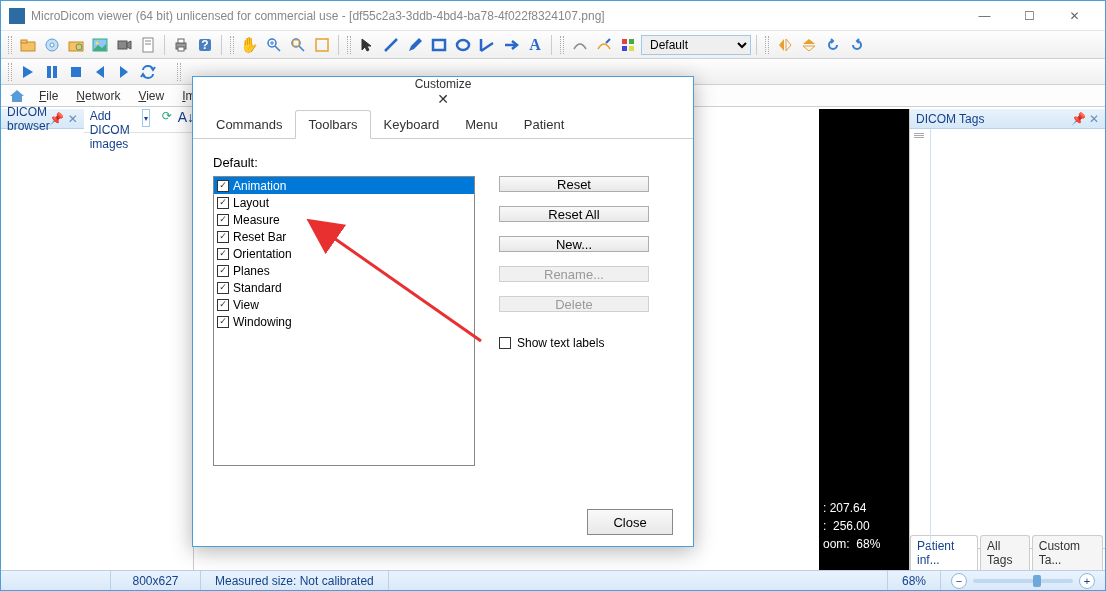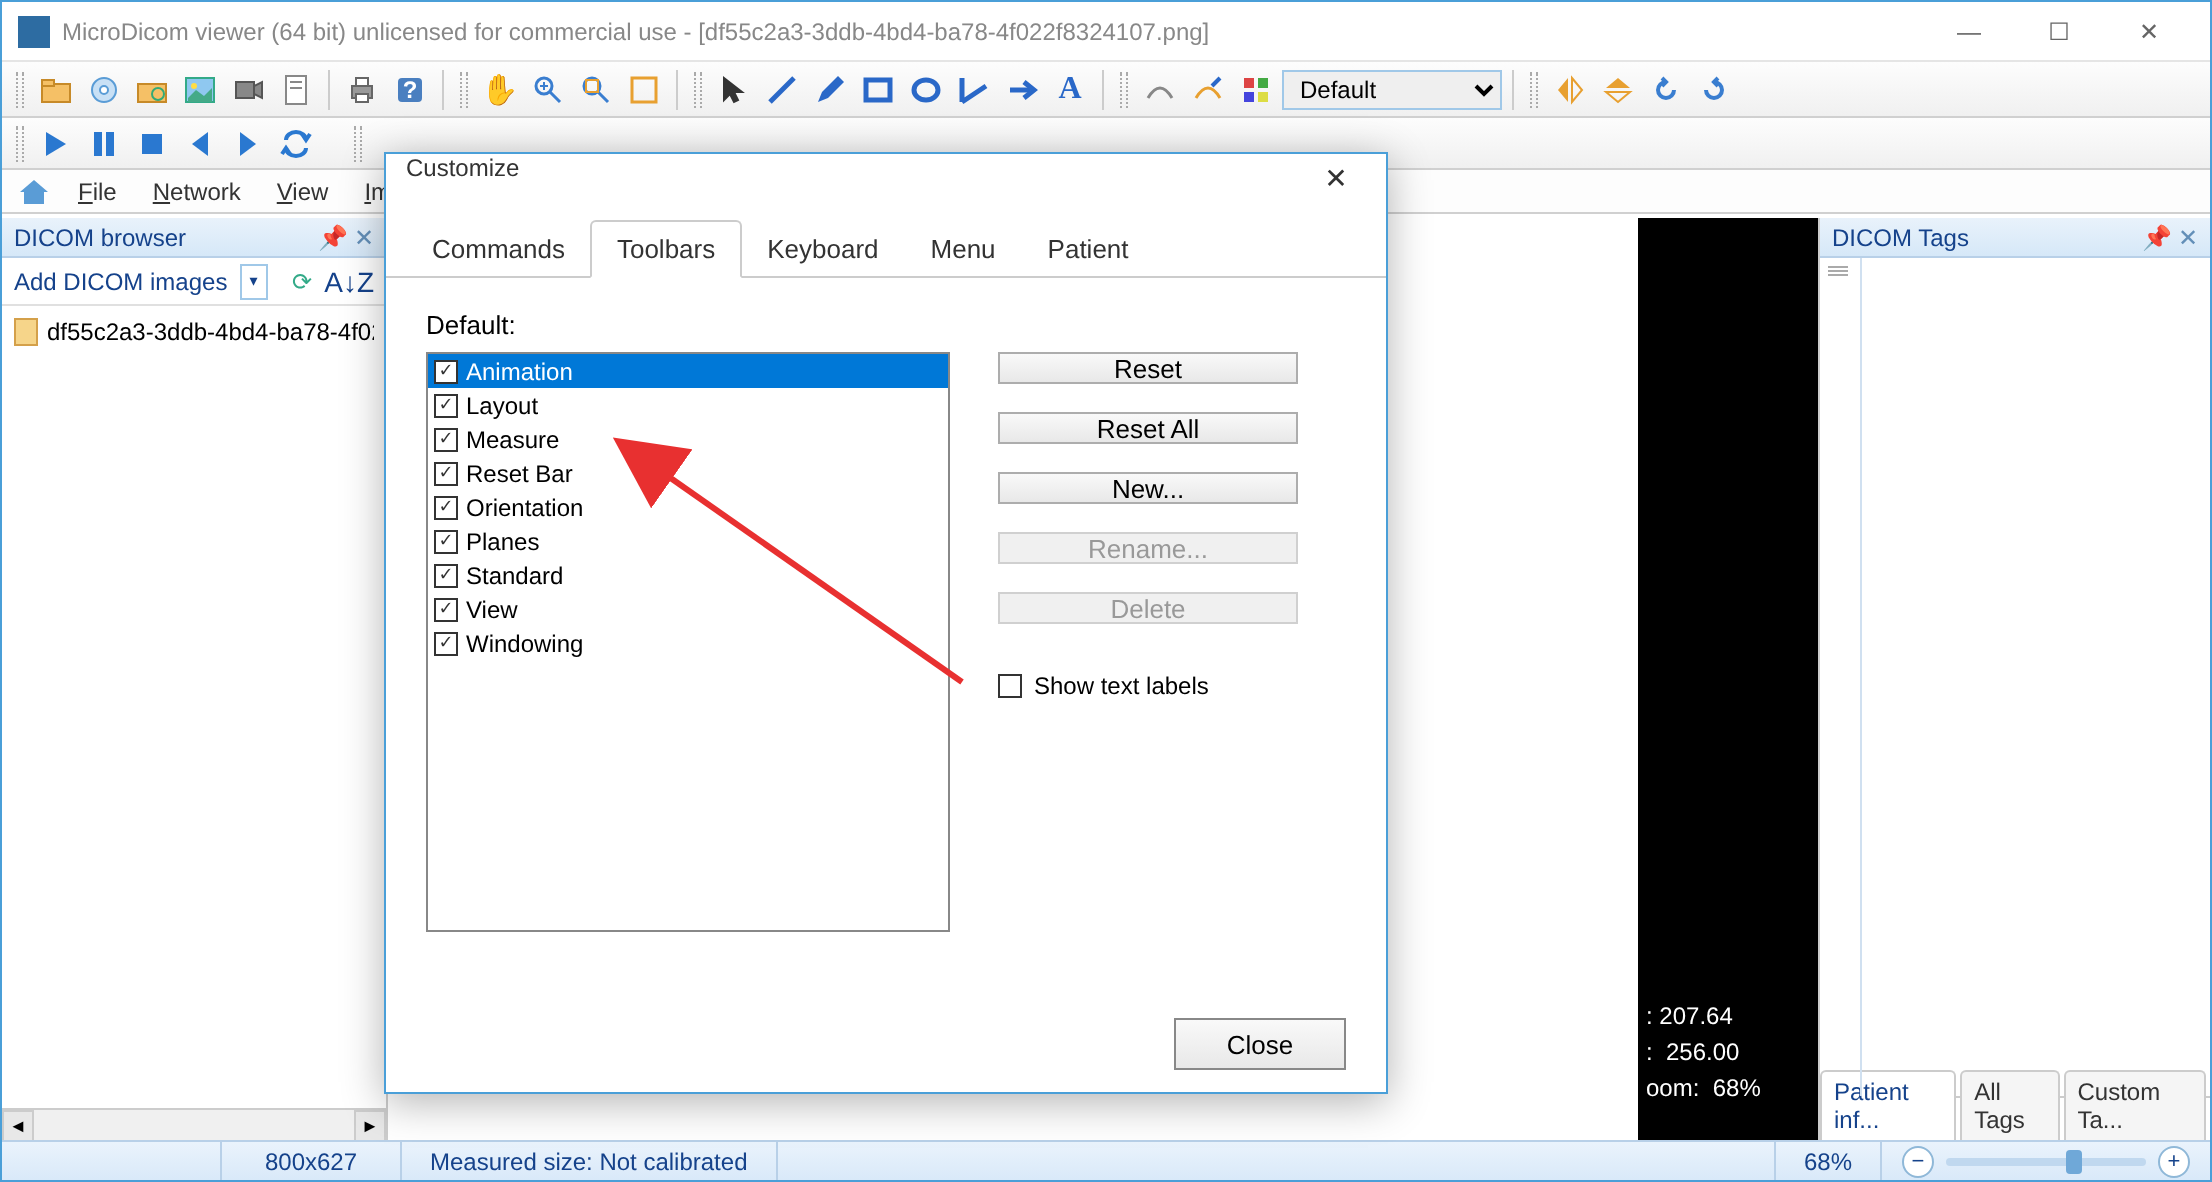--- a/index.html
+++ b/index.html
@@ -23,24 +23,24 @@
 
 .menubar { height: 22px; display: flex; align-items: center; border-bottom: 1px solid #d0d0d0; padding-left: 30px; gap: 2px; background:#fdfdfd; }
 .menubar .mitem { padding: 2px 8px; color: #333; }
 .menubar .mitem u { text-decoration: underline; }
 .menu-home { position:absolute; left:6px; width:20px; height:18px; display:flex; align-items:center; justify-content:center;}
 
 
 .main { position: absolute; top: 108px; left: 0; right: 0; bottom: 20px; display: flex; }
 
 
-.left-panel { width: 193px; border-right: 1px solid #ccc; display: flex; flex-direction: column; }
+.left-panel { width: 193px; border-right: 1px solid #ccc; display: flex; }
 .panel-hdr { background: linear-gradient(#e9f2fb,#d6e8f8); height: 20px; display: flex; align-items: center; padding: 0 6px; color: #15428b; font-size: 11px; border-bottom:1px solid #b8d0e8; justify-content:space-between;}
 .panel-hdr .pbtns { display:flex; gap:3px; color:#638fb8;}
-.panel-sub { height: 24px; display: flex; align-items: center; padding: 0 6px; color: #15428b; font-size: 11px; border-bottom:1px solid #e0e0e0; gap:6px;}
+.panel-sub { height: 24px; display: flex; align-items: flex-start; padding: 0 6px; color: #15428b; font-size: 11px; border-bottom:1px solid #e0e0e0; gap:6px;}
 .panel-sub .dd { border:1px solid #a0c8e8; height:18px; width:14px; display:flex; align-items:center; justify-content:center; font-size:8px; }
 .tree { flex:1; padding: 4px; font-size:11px; overflow:hidden;}
 .tree-row { display:flex; align-items:center; gap:4px; padding:2px; }
 .tree-icon { width:14px; height:14px; background:#f6d58a; border:1px solid #d4a04a; }
 .left-scroll { height:16px; display:flex; align-items:center; border-top:1px solid #ccc;}
 .left-scroll .track { flex:1; background:#f0f0f0; height:16px; display:flex;}
 .left-scroll .arrow { width:16px; height:16px; background:#e8e8e8; border:1px solid #ccc; display:flex; align-items:center; justify-content:center; font-size:9px;}
 
 
 .center { flex:1; position:relative; background:#fff; }
@@ -54,21 +54,21 @@
 .tags-body { flex:1; position:relative; }
 .tags-body .vline { position:absolute; left:20px; top:0; bottom:0; width:1px; background:#d0e0f0;}
 .tags-body .grip { position:absolute; left:4px; top:4px; width:10px; height:10px; display:flex; flex-direction:column; gap:1px;}
 .tags-body .grip i{height:1px;background:#aaa;}
 .tags-tabs { height:22px; border-top:1px solid #ccc; display:flex; align-items:flex-end; font-size:11px;}
 .tags-tab { padding:3px 6px; border:1px solid #ccc; border-bottom:none; margin-right:2px; background:#f5f5f5; color:#333; border-radius:3px 3px 0 0;}
 .tags-tab.active { background:#fff; color:#15428b; }
 
 
 .dialog { position:absolute; left:191px; top:75px; width:502px; height:471px; background:#fff; border:1px solid #4a9fd8; box-shadow:0 4px 20px rgba(0,0,0,.3); z-index:100; display:flex; flex-direction:column;}
-.dlg-title { height:30px; display:flex; padding:0 10px; font-size:12px; color:#333; justify-content:space-between;}
+.dlg-title { height:30px; display:flex; align-items:center; padding:0 10px; font-size:12px; color:#333; justify-content:space-between;flex-direction:column;}
 .dlg-title .x { width:30px; height:24px; display:flex; align-items:center; justify-content:center; font-size:14px;}
 .dlg-tabs { display:flex; border-bottom:1px solid #ccc; padding:0 10px; gap:0; height:32px; align-items:flex-end;}
 .dlg-tab { padding:6px 12px; border:1px solid transparent; font-size:13px; color:#333; cursor:default; position:relative; top:1px;}
 .dlg-tab.active { border:1px solid #ccc; border-bottom:1px solid #fff; background:#fff; border-radius:3px 3px 0 0;}
 .dlg-body { flex:1; padding:16px 20px; display:flex; flex-direction:column;}
 .dlg-body .lbl { font-size:13px; margin-bottom:6px;}
 .dlg-row { display:flex; gap:24px; flex:1;}
 .dlg-list { border:1px solid #888; width:262px; height:290px; overflow:auto; font-size:13px;}
 .dlg-list .item { display:flex; align-items:center; height:17px; padding:0 3px; gap:4px;}
 .dlg-list .item.sel { background:#0078d7; color:#fff;}

